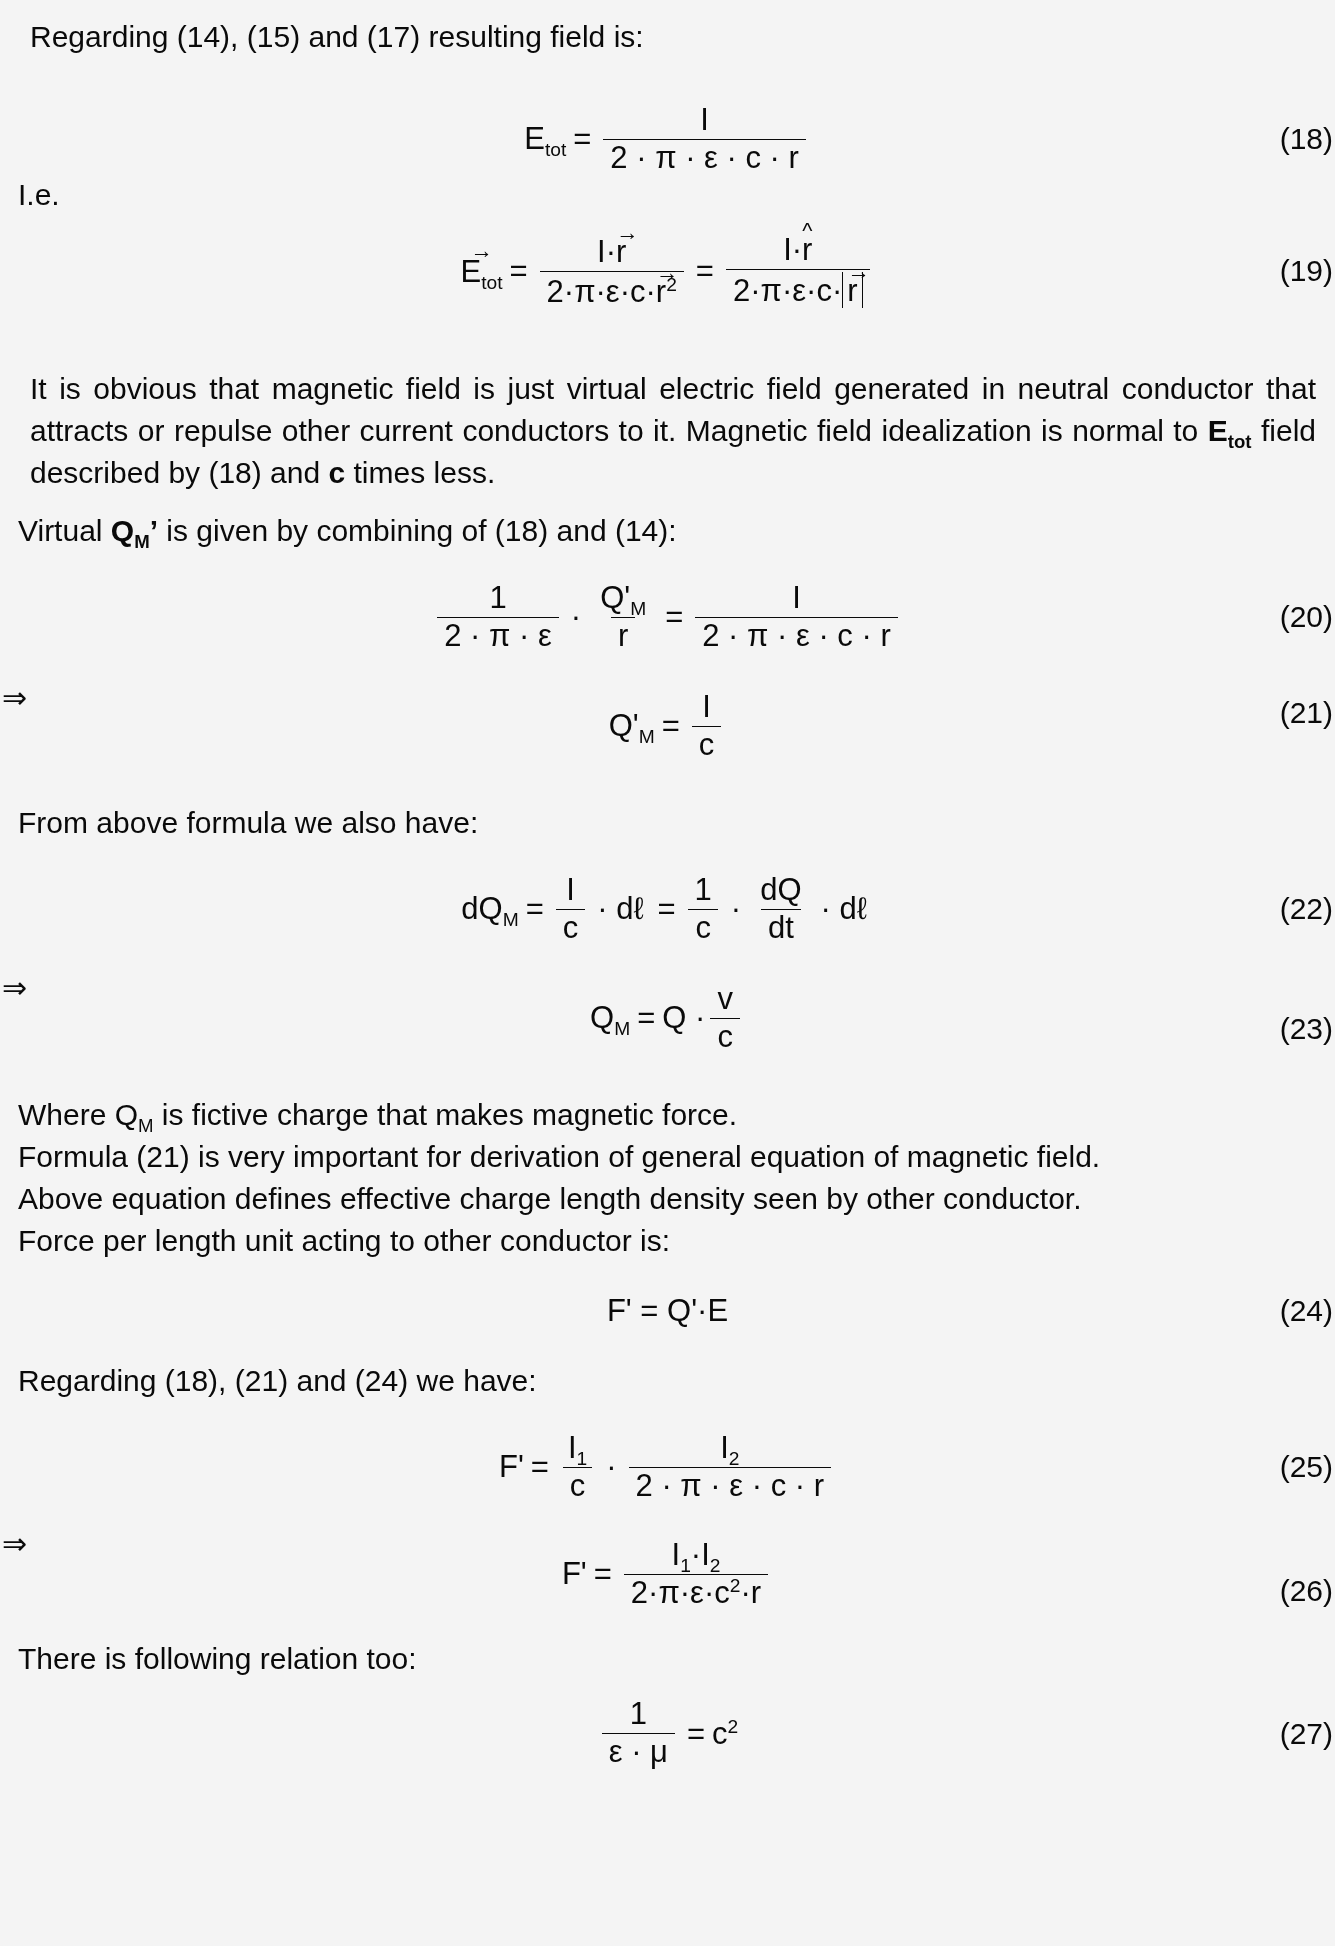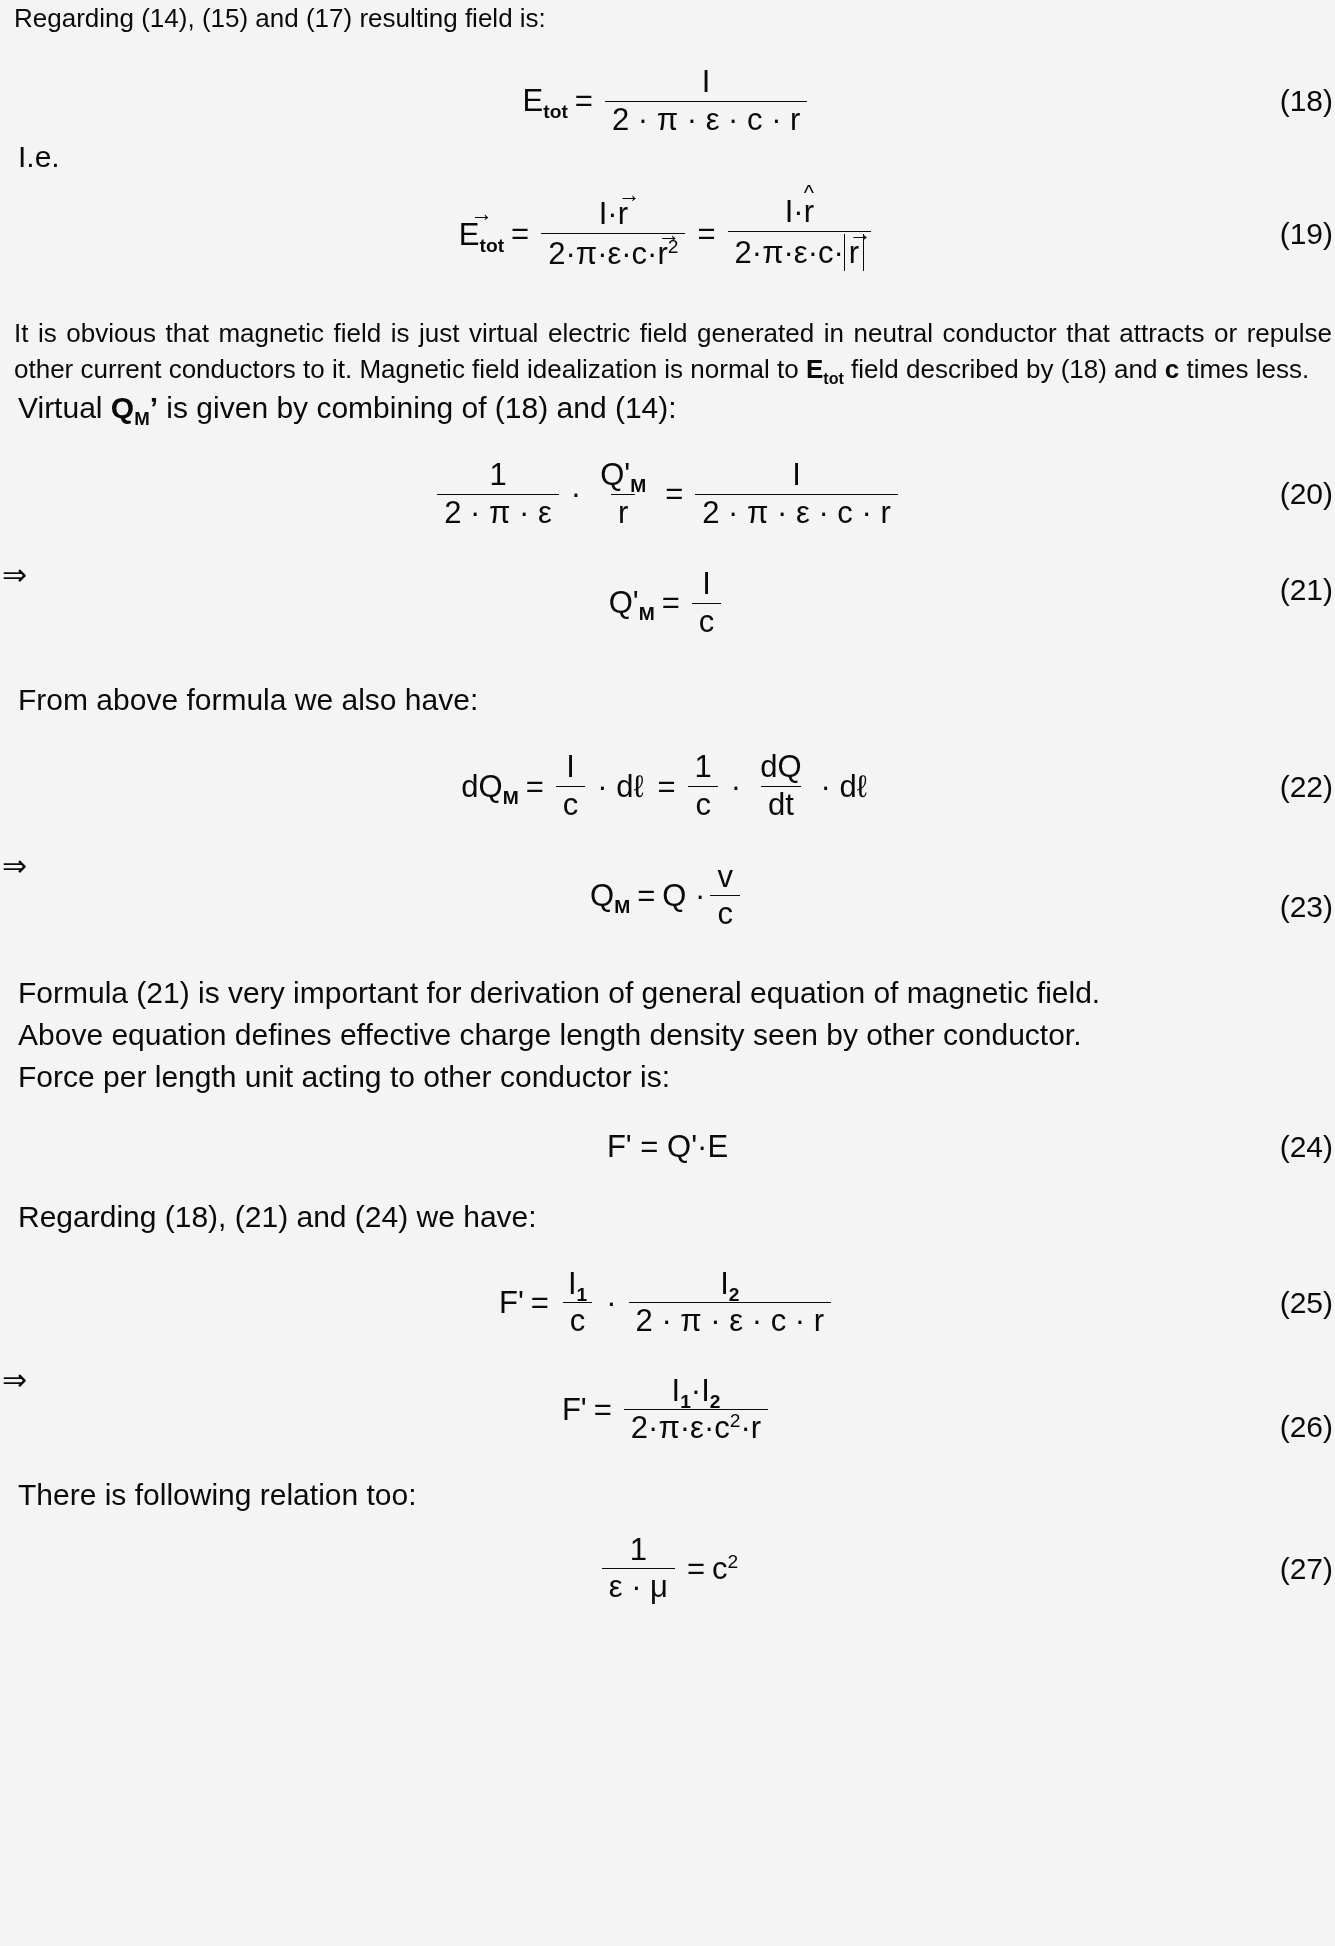--- a/index.html
+++ b/index.html
@@ -16,24 +16,24 @@
     overflow: hidden;
   }
   .page {
     position: relative;
     width: 1335px;
     height: 1946px;
     padding: 0;
     box-sizing: border-box;
   }
   .para {
-    font-size: 26px;
+    font-size: 30px;
     line-height: 1.40;
     text-align: justify;
-    margin: 0;
+    margin: 16px;
     padding: 0 3px 0 14px;
   }
   .para.first { padding-top: 0; }
   .line {
     font-size: 30px;
     line-height: 1.40;
     margin: 0;
     padding: 0 18px;
   }
   .spacer-sm { height: 18px; }
@@ -88,21 +88,20 @@
     border-top: 1.6px solid #0a0a0a;
     padding: 2px 7px 0 7px;
     line-height: 1.05;
     white-space: nowrap;
   }
   .op { margin: 0 7px; }
   .sub {
     font-size: 0.62em;
     vertical-align: sub;
     line-height: 0;
-    font-weight: bold;
   }
   .sup {
     font-size: 0.62em;
     vertical-align: super;
     line-height: 0;
   }
   .vecwrap {
     position: relative;
     display: inline-block;
     padding-top: 2px;
@@ -262,20 +261,21 @@
       <span class="frac">
         <span class="num">v</span>
         <span class="den">c</span>
       </span>
     </div>
     <span class="eq-num" style="top:60px; transform:none;margin-top:8px;">(23)</span>
   </div>
 
   <div class="spacer-md"></div>
 
+  <p class="line"><span>Where Q</span><span class="sub">M</span><span> is fictive charge that makes magnetic force.</span></p>
   <p class="line">Formula (21) is very important for derivation of general equation of magnetic field.</p>
   <p class="line">Above equation defines effective charge length density seen by other conductor.</p>
   <p class="line">Force per length unit acting to other conductor is:</p>
 
   <div class="spacer-sm"></div>
 
   <div class="eq-row" style="min-height:62px">
     <div class="eq-body">F' = Q'·E</div>
     <span class="eq-num">(24)</span>
   </div>

